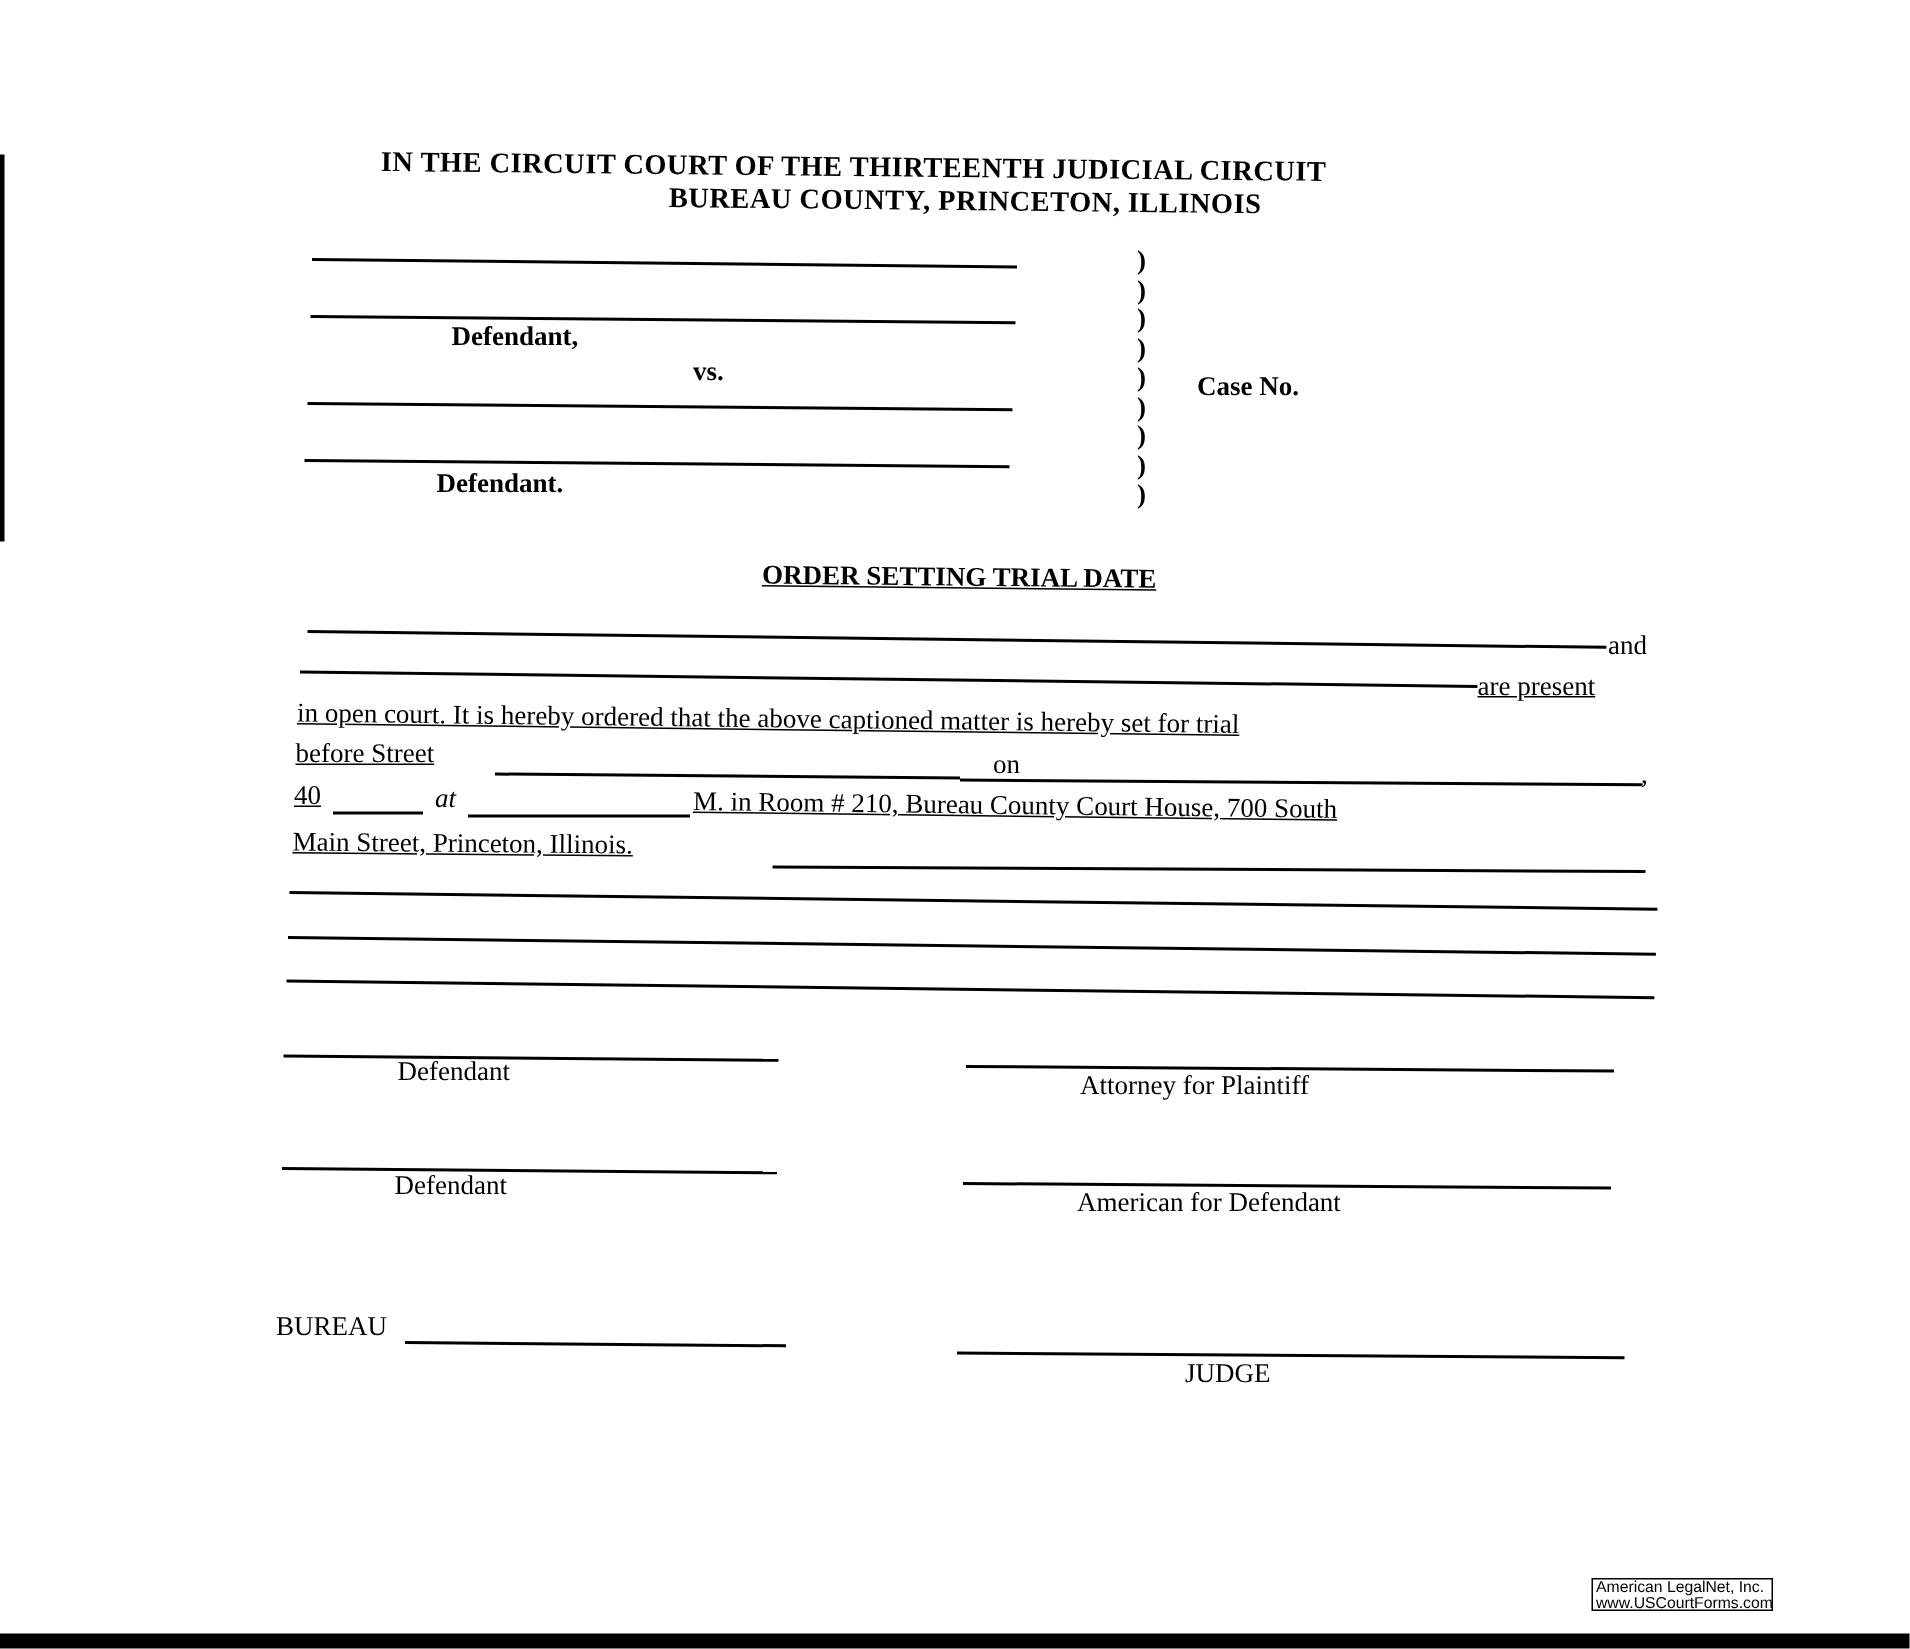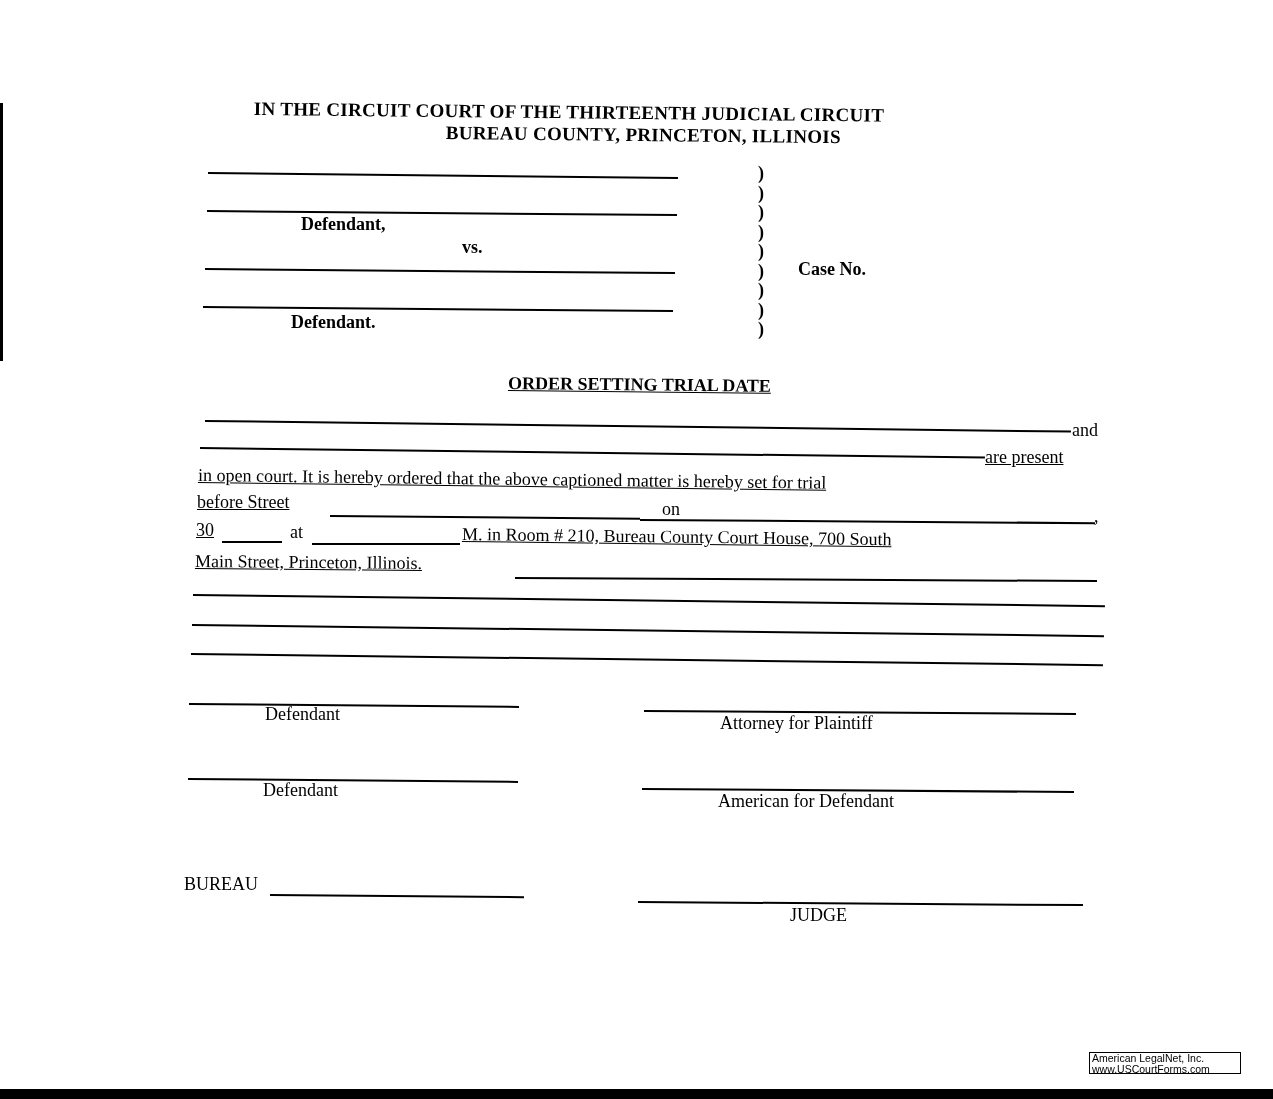--- a/index.html
+++ b/index.html
@@ -7,21 +7,21 @@
          font-family: "Liberation Serif", "DejaVu Serif", serif; color: #000; }
   .abs { position: absolute; }
   .line { position: absolute; height: 0; border-top: 2px solid #000; }
   .bold { font-weight: bold; }
   .hdr { font-size: 19px; font-weight: bold; letter-spacing: 0.3px; white-space: nowrap; }
   .t { font-size: 18px; white-space: nowrap; }
   .u { text-decoration: underline; }
   .paren { font-size: 18px; font-weight: bold; line-height: 19.5px; }
   .left-bar { position: absolute; left: 0; top: 103px; width: 3px; height: 258px; background: #000; }
   .bottom-bar { position: absolute; left: 0; top: 1089px; width: 1273px; height: 10px; background: #000; }
-  .stamp { position: absolute; left: 1089px; top: 1052px; width: 152px; height: 22px;
+  .stamp { position: absolute; left: 1061px; top: 1052px; width: 121px; height: 22px;
            border: 1px solid #000; font-family: "Liberation Sans", sans-serif; font-size: 10.5px;
            line-height: 11px; padding-left: 2px; box-sizing: border-box; }
 </style>
 </head>
 <body>
 
 <div class="left-bar"></div>
 
 <div class="abs hdr" style="left:254px; top:98px; transform: rotate(0.6deg); transform-origin:left top;">IN THE CIRCUIT COURT OF THE THIRTEENTH JUDICIAL CIRCUIT</div>
 <div class="abs hdr" style="left:446px; top:122px; transform: rotate(0.6deg); transform-origin:left top;">BUREAU COUNTY, PRINCETON, ILLINOIS</div>
@@ -38,41 +38,41 @@
   <div>)</div>
   <div>)</div>
   <div>)</div>
   <div>)</div>
   <div>)</div>
   <div>)</div>
   <div>)</div>
   <div>)</div>
   <div>)</div>
 </div>
-<div class="abs t bold" style="left:798px; top:259px;">Case No.</div>
+<div class="abs t bold" style="left:798px; top:247px;">Case No.</div>
 
 <div class="abs t bold u" style="left:508px; top:373px; transform: rotate(0.6deg); transform-origin:left;">ORDER SETTING TRIAL DATE</div>
 
 <div class="line" style="left:205px; top:420px; width:866px; transform: rotate(0.7deg); transform-origin:left;"></div>
 <div class="abs t" style="left:1072px; top:420px;">and</div>
 
 <div class="line" style="left:200px; top:447px; width:785px; transform: rotate(0.7deg); transform-origin:left;"></div>
 <div class="abs t u" style="left:985px; top:447px;">are present</div>
 
 <div class="abs t u" style="left:198px; top:465px; transform: rotate(0.7deg); transform-origin:left;">in open court.   It is hereby ordered that the above captioned matter is hereby set for trial</div>
 
 <div class="abs t u" style="left:197px; top:492px;">before Street</div>
 <div class="line" style="left:330px; top:515px; width:310px; transform: rotate(0.5deg); transform-origin:left;"></div>
 <div class="abs t" style="left:643px; top:499px;margin-left:19px;">on</div>
 <div class="line" style="left:640px; top:519px; width:455px; transform: rotate(0.4deg); transform-origin:left;"></div>
 <div class="abs t" style="left:1094px; top:506px;">,</div>
 
-<div class="abs t u" style="left:196px; top:520px;">30</div>
+<div class="abs t u" style="left:196px; top:520px;">40</div>
 <div class="line" style="left:222px; top:541px; width:60px;"></div>
-<div class="abs t" style="left:290px; top:522px;">at</div>
+<div class="abs t" style="left:290px; top:522px;font-style:italic;">at</div>
 <div class="line" style="left:312px; top:543px; width:148px;"></div>
 <div class="abs t u" style="left:462px; top:524px; transform: rotate(0.7deg); transform-origin:left;">M. in Room # 210,   Bureau County Court House, 700 South</div>
 
 <div class="abs t u" style="left:195px; top:551px; transform: rotate(0.5deg); transform-origin:left;">Main Street, Princeton, Illinois.</div>
 <div class="line" style="left:515px; top:577px; width:582px; transform: rotate(0.3deg); transform-origin:left;"></div>
 
 <div class="line" style="left:193px; top:594px; width:912px; transform: rotate(0.7deg); transform-origin:left;"></div>
 <div class="line" style="left:192px; top:624px; width:912px; transform: rotate(0.7deg); transform-origin:left;"></div>
 <div class="line" style="left:191px; top:653px; width:912px; transform: rotate(0.7deg); transform-origin:left;"></div>
 

